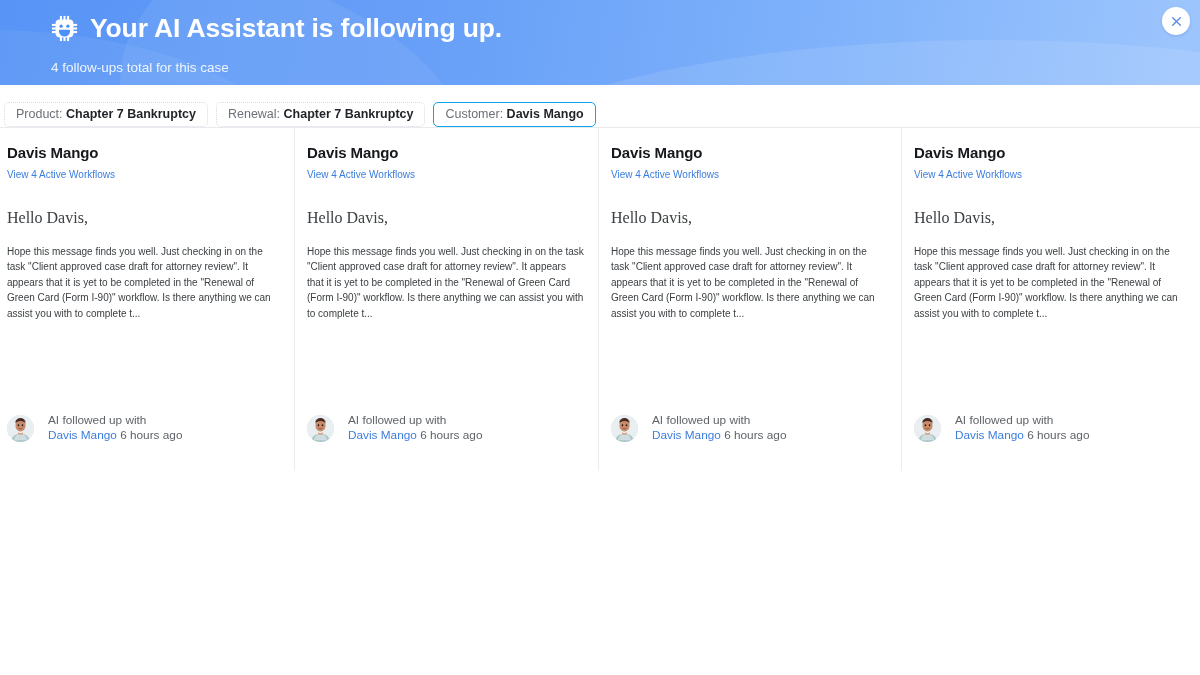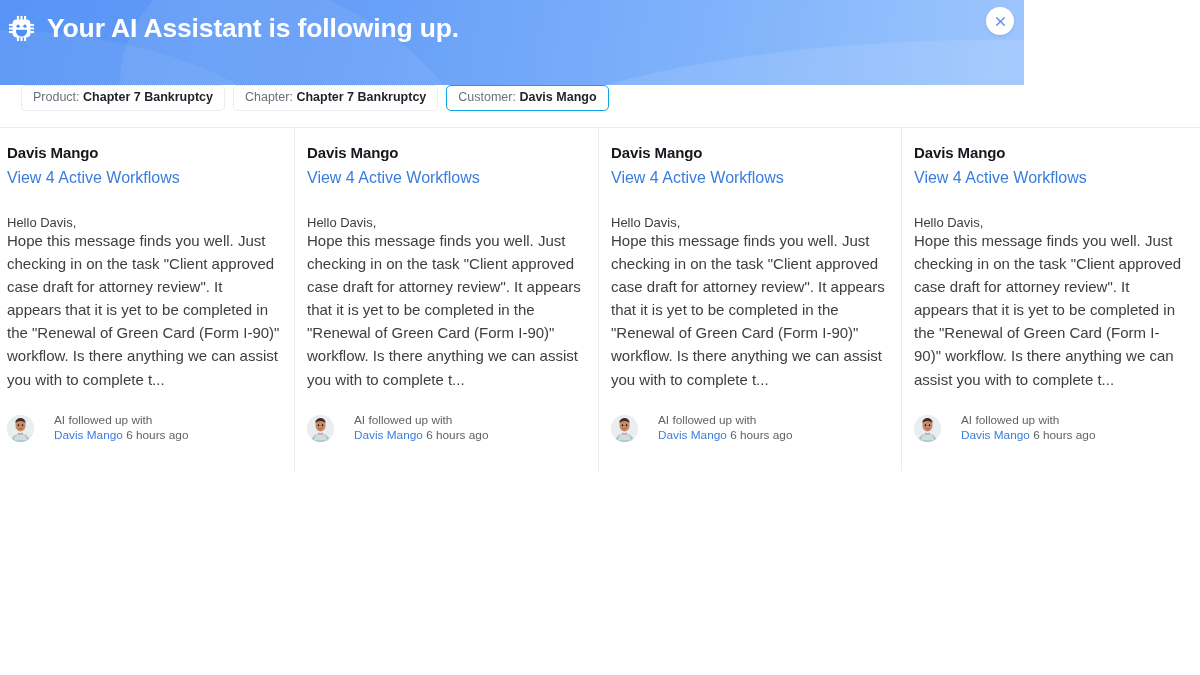--- a/index.html
+++ b/index.html
@@ -7,24 +7,25 @@
     width: 1200px; height: 675px;
     background: #ffffff;
     font-family: "Liberation Sans", sans-serif;
     -webkit-font-smoothing: antialiased;
     overflow: hidden;
   }
 
   
   .header {
     position: relative;
-    width: 1024px;
+    width: 1200px;
     height: 85px;
     background: linear-gradient(100deg, #3b82f6 0%, #4e90f8 38%, #6aa6fb 70%, #8dbcfd 100%);
     overflow: hidden;
+    padding-left: 43px;
   }
   .hdr-wave {
     position: absolute;
     border-radius: 50%;
     pointer-events: none;
   }
   .w1 {
     width: 1500px; height: 620px;
     left: -180px; top: -330px;
     background: rgba(255,255,255,0.085);
@@ -91,22 +92,22 @@
   }
   .close-btn svg { width: 13px; height: 13px; display: block; }
 
   
   .meta-bar {
     height: 43px;
     width: 1200px;
     background: #ffffff;
     border-bottom: 1px solid #e8eaed;
     display: flex;
-    align-items: flex-start;
-    padding-left: 21px;
+    align-items: flex-end;
+    padding-left: 4px;
     gap: 8px;
   }
   .chip {
     font-size: 12.5px;
     color: #6b7178;
     padding: 5px 11px 6px 11px;
     border-radius: 5px;
     white-space: nowrap;
     line-height: 1;
   }
@@ -141,44 +142,46 @@
 
   .card-name {
     font-size: 15px;
     font-weight: bold;
     color: #15181c;
     line-height: 1;
     margin-bottom: 10px;
     letter-spacing: -0.1px;
   }
   .card-link {
-    font-size: 16px;
+    font-size: 10px;
     color: #3b7ddd;
     line-height: 1;
     cursor: pointer;
     margin-bottom: 30px;
     display: inline-block;
     width: fit-content;
   }
   .greeting {
-    font-size: 13px;
+    font-size: 16px;
     color: #3c4043;
     line-height: 1;
+    margin-bottom: 18px;
+    font-family: Liberation Serif, serif;
   }
   .body-text {
-    font-size: 15px;
+    font-size: 10px;
     color: #3c4043;
     line-height: 1.54;
     margin: 0;
   }
   .card-footer {
     margin-top: auto;
     display: flex;
     align-items: center;
-    gap: 20px;
+    gap: 14px;
     padding-bottom: 27px;
   }
   .avatar {
     width: 27px; height: 27px;
     border-radius: 50%;
     flex: none;
     overflow: hidden;
     position: relative;
     background: #dfe6e9;
   }
@@ -219,36 +222,37 @@
           <rect x="19.1" y="14.1" width="3.3" height="1.7"></rect>
         </g>
         <g fill="#4a90f7">
           <circle cx="9.2" cy="10.1" r="1.35"></circle>
           <circle cx="14.8" cy="10.1" r="1.35"></circle>
           <path d="M8.0 13.1 h8.0 a0.6 0.6 0 0 1 0.6 0.6 v0.4 a4.6 4.6 0 0 1 -9.2 0 v-0.4 a0.6 0.6 0 0 1 0.6 -0.6 z"></path>
         </g>
       </svg>
       <div class="hdr-title">Your AI Assistant is following up.</div>
     </div>
+    <div class="hdr-sub">4 follow-ups total for this case</div>
   </div>
 
   <div class="close-btn">
     <svg viewBox="0 0 24 24" aria-hidden="true">
       <path d="M5 5 L19 19 M19 5 L5 19" stroke="#5b8ee0" stroke-width="2.6" stroke-linecap="round"></path>
     </svg>
   </div>
 </div>
 
 <div class="meta-bar">
   <div class="chip dotted">
     <span>Product:</span>
     <b>Chapter 7 Bankruptcy</b>
   </div>
   <div class="chip dotted">
-    <span>Chapter:</span>
+    <span>Renewal:</span>
     <b>Chapter 7 Bankruptcy</b>
   </div>
   <div class="chip solid">
     <span>Customer:</span>
     <b>Davis Mango</b>
   </div>
 </div>
 
 <div class="cards">
 

